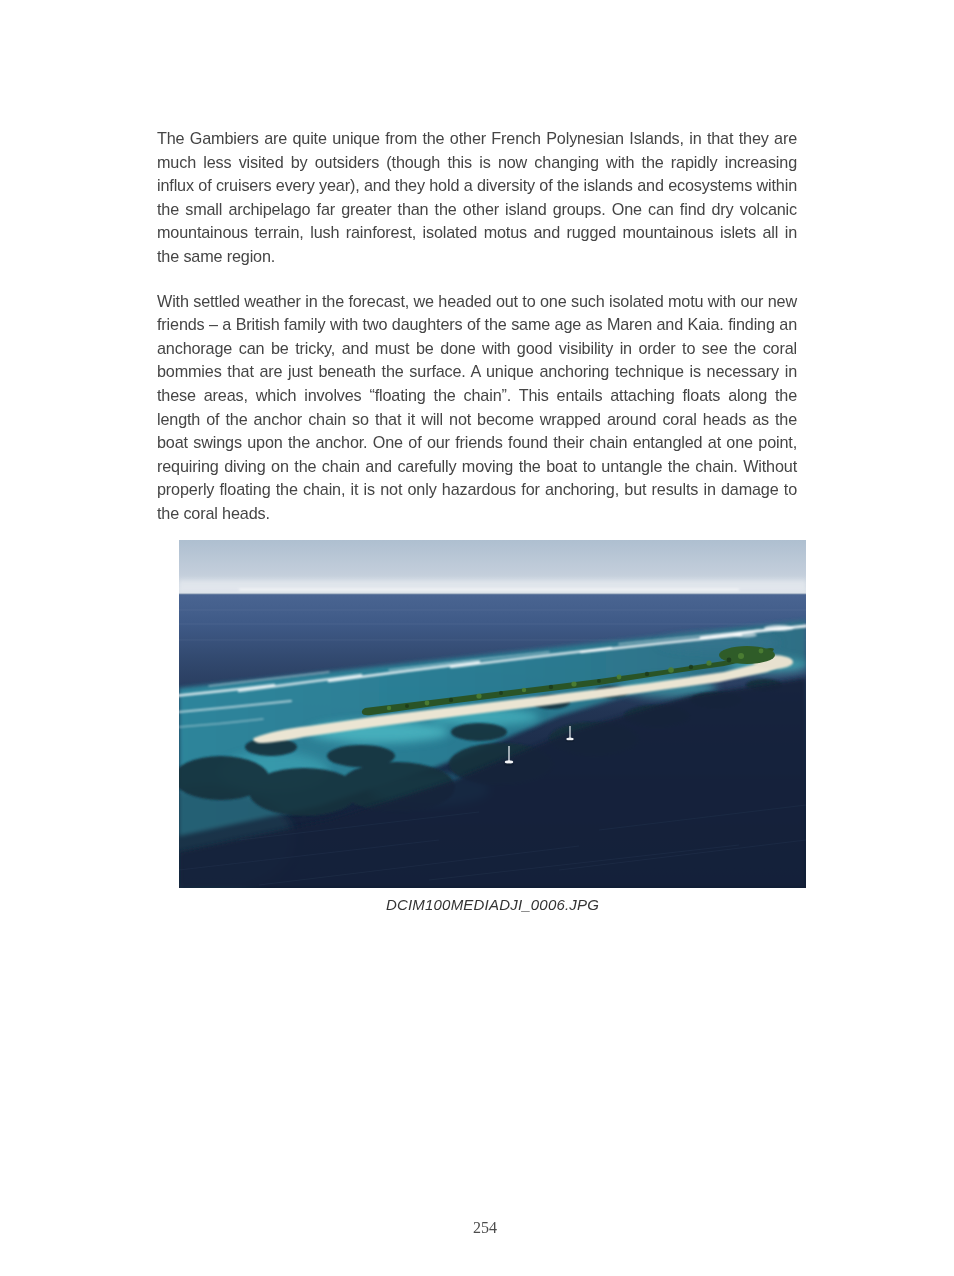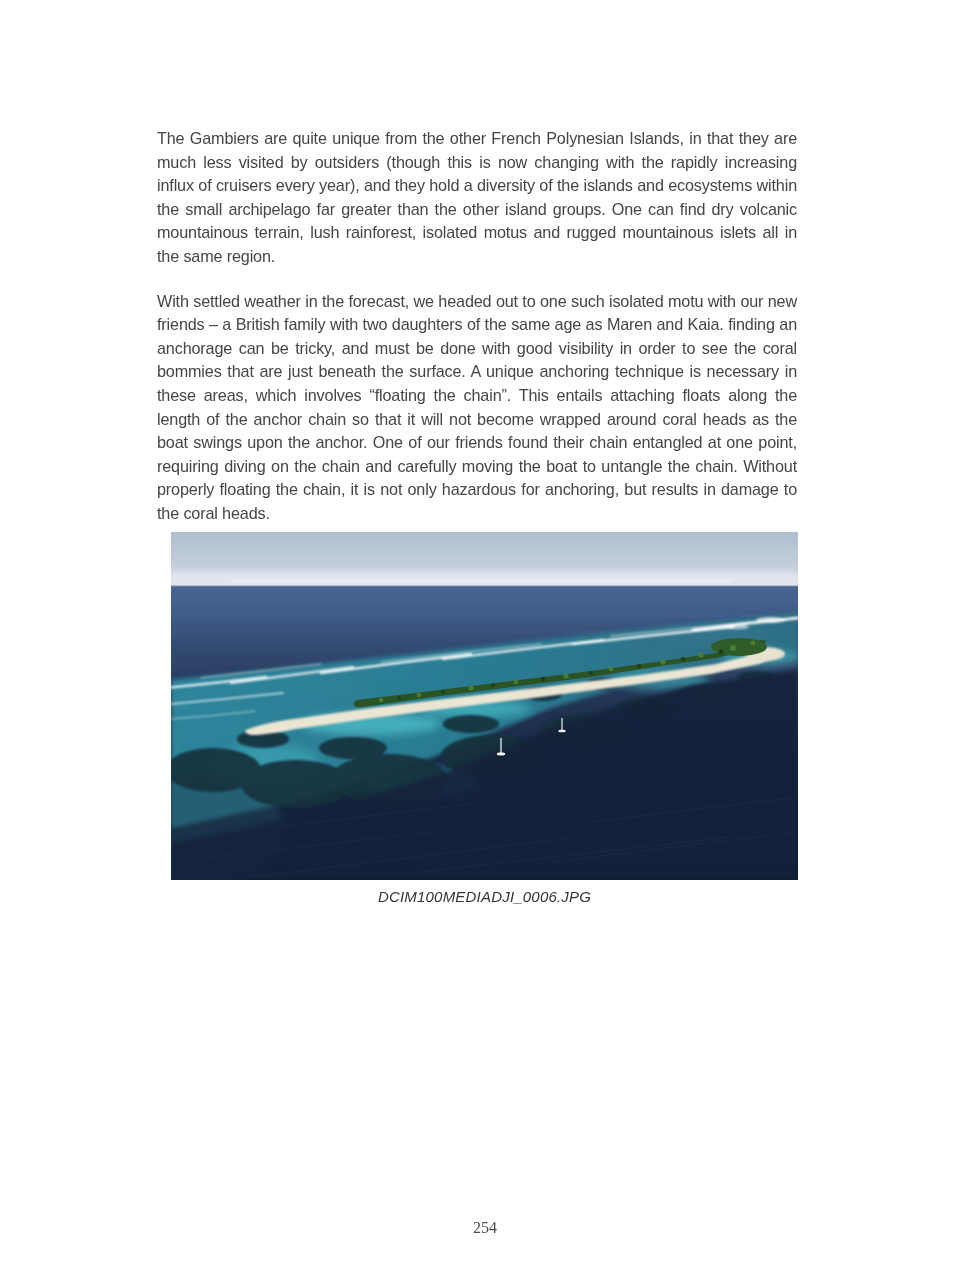--- a/index.html
+++ b/index.html
@@ -21,21 +21,21 @@
     line-height: 23.6px;
     text-align: justify;
     letter-spacing: -0.15px;
   }
   .text-block p { margin: 15px 0 21px 0; }
   figure.photo-figure {
     position: absolute;
     left: 163px;
     top: 524px;
     width: 627px;
-    margin: 8px;
+    margin: 16px;
   }
   .photo {
     width: 627px;
     height: 348px;
     overflow: hidden;
     background: #16243d;
   }
   .photo svg { display: block; width: 100%; height: 100%; }
   figcaption {
     margin-top: 8px;

